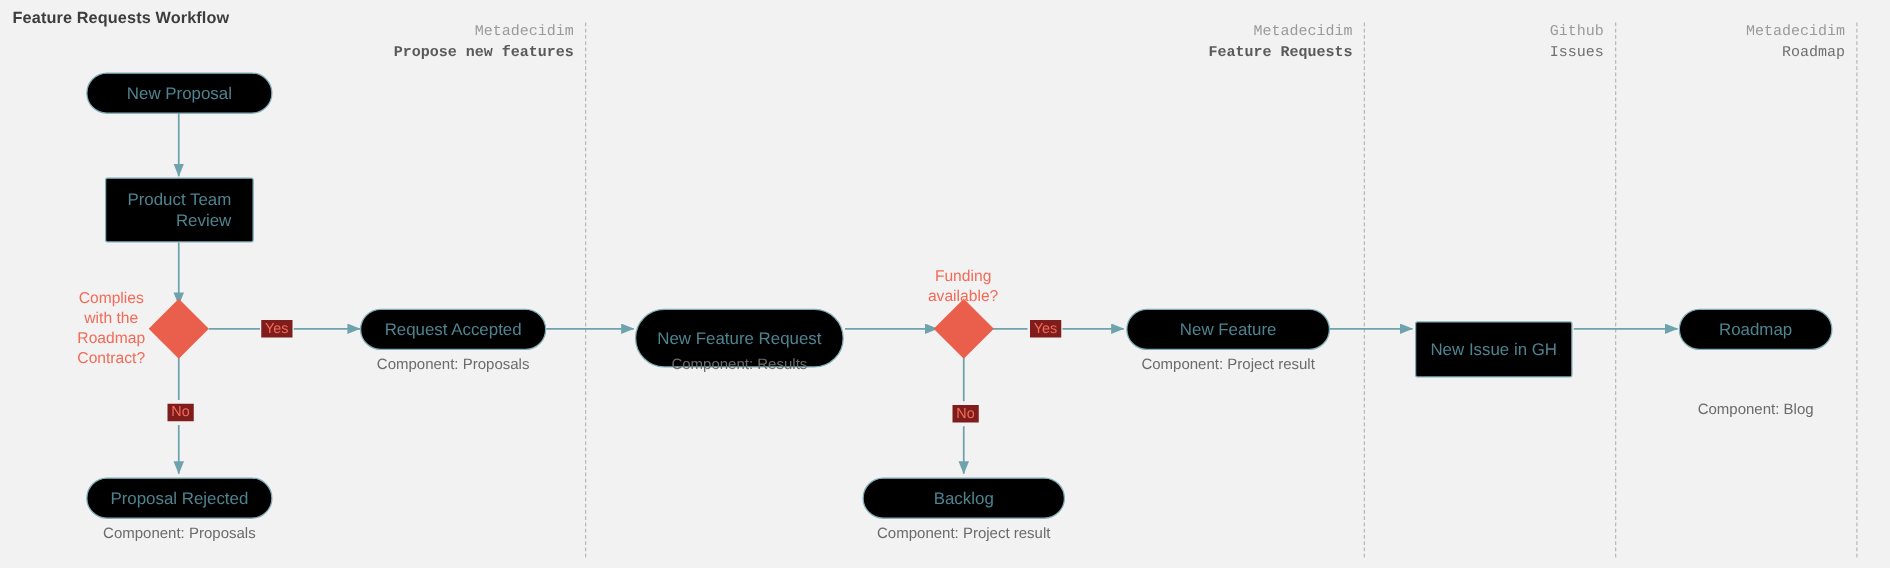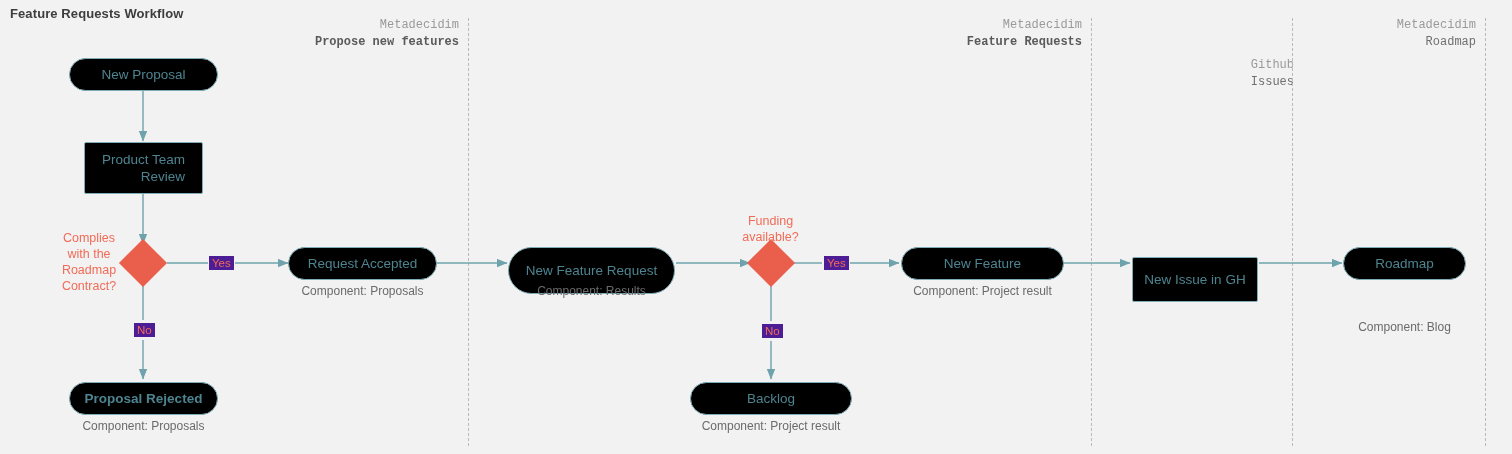--- a/index.html
+++ b/index.html
@@ -114,21 +114,21 @@
     text-align: center;
     white-space: pre-line;
   }
 
   
   .edge-label {
     position: absolute;
     color: #f26b57;
     font-size: 11.5px;
     line-height: 14px;
-    background: #4c1d95;
+    background: #7f1d1d;
     padding: 0 3px;
     white-space: nowrap;
   }
 
   
   .component-caption {
     position: absolute;
     font-size: 12px;
     line-height: 15px;
     color: #6b6b6b;
@@ -146,21 +146,21 @@
   <div class="lane-header" style="right:1053px;">
     <span class="lane-org">Metadecidim</span>
     <span class="lane-name">Propose new features</span>
   </div>
 
   <div class="lane-header" style="right:430px;">
     <span class="lane-org">Metadecidim</span>
     <span class="lane-name">Feature Requests</span>
   </div>
 
-  <div class="lane-header plain" style="right:218px;margin-top:40px;">
+  <div class="lane-header plain" style="right:229px;">
     <span class="lane-org">Github</span>
     <span class="lane-name">Issues</span>
   </div>
 
   <div class="lane-header plain" style="right:36px;">
     <span class="lane-org">Metadecidim</span>
     <span class="lane-name">Roadmap</span>
   </div>
 
   <div class="lane-divider" style="left:468px;"></div>
@@ -203,21 +203,21 @@
   </svg>
 
   <div class="node stadium" style="left:69px;  top:58px;  width:149px; height:33px;">New Proposal</div>
 
   <div class="node rect" style="left:84px; top:142px; width:119px; height:52px; white-space:pre-line;">Product Team
 Review</div>
 
   <div class="node stadium" style="left:288px; top:247px; width:149px; height:33px;">Request Accepted</div>
   <div class="component-caption" style="left:288px; top:284px; width:149px;">Component: Proposals</div>
 
-  <div class="node stadium" style="left:69px; top:382px; width:149px; height:33px;font-weight:bold;">Proposal Rejected</div>
+  <div class="node stadium" style="left:69px; top:382px; width:149px; height:33px;">Proposal Rejected</div>
   <div class="component-caption" style="left:69px; top:419px; width:149px;">Component: Proposals</div>
 
   <div class="node stadium" style="left:508px; top:247px; width:167px; height:47px;">New Feature Request</div>
   <div class="component-caption" style="left:508px; top:284px; width:167px;">Component: Results</div>
 
   <div class="node stadium" style="left:901px; top:247px; width:163px; height:33px;">New Feature</div>
   <div class="component-caption" style="left:901px; top:284px; width:163px;">Component: Project result</div>
 
   <div class="node stadium" style="left:690px; top:382px; width:162px; height:33px;">Backlog</div>
   <div class="component-caption" style="left:690px; top:419px; width:162px;">Component: Project result</div>

